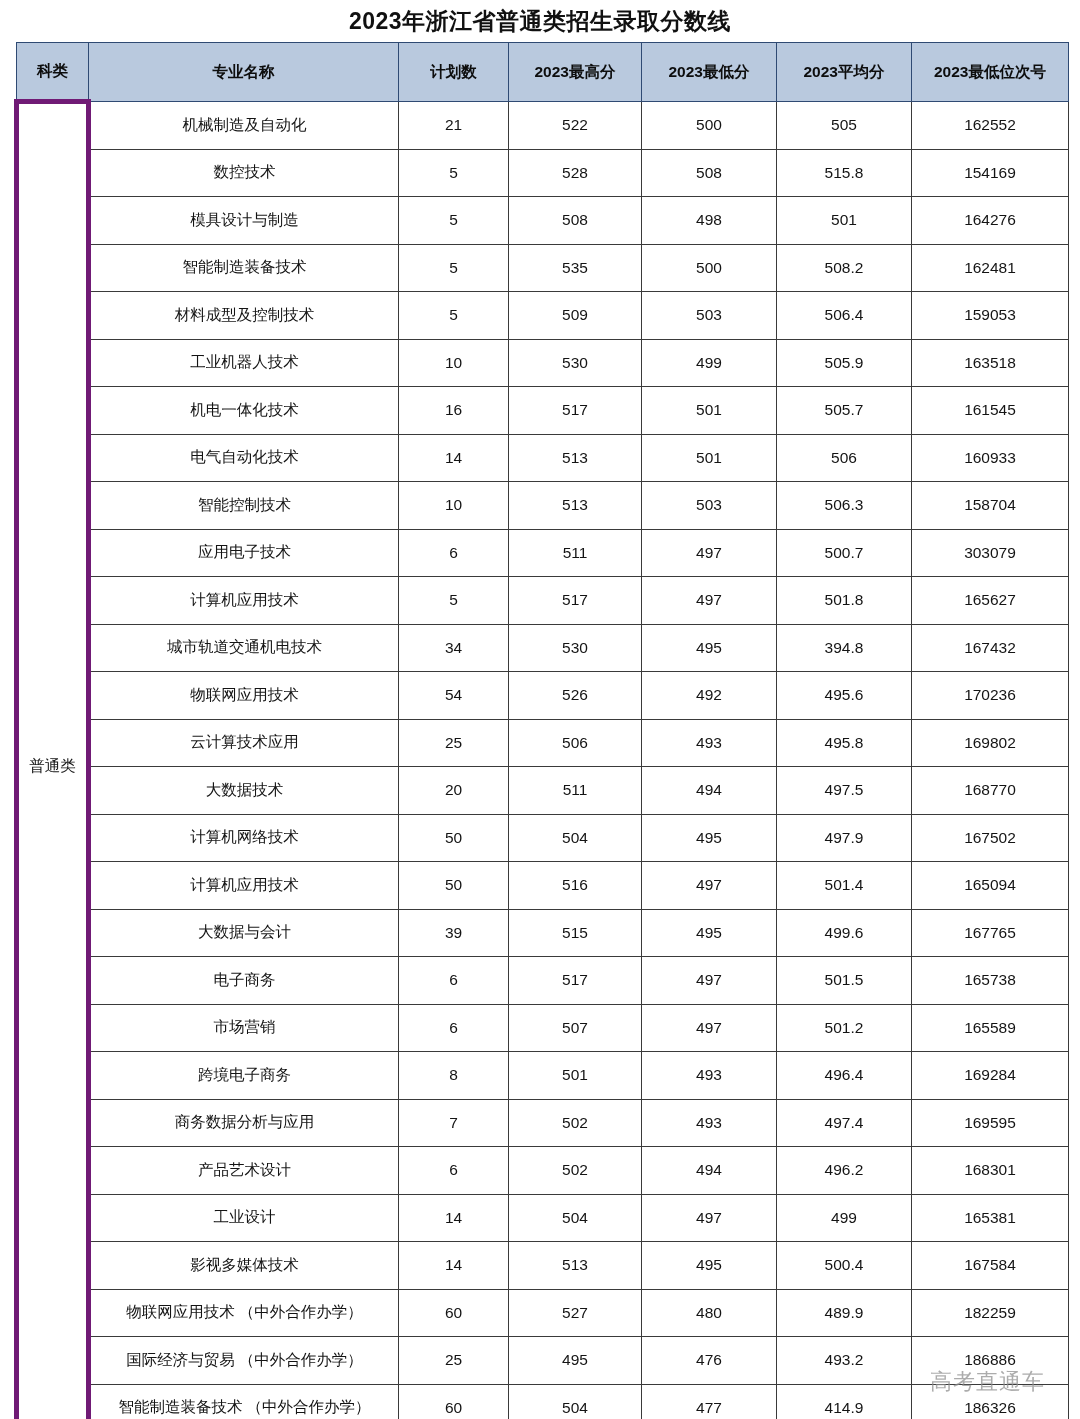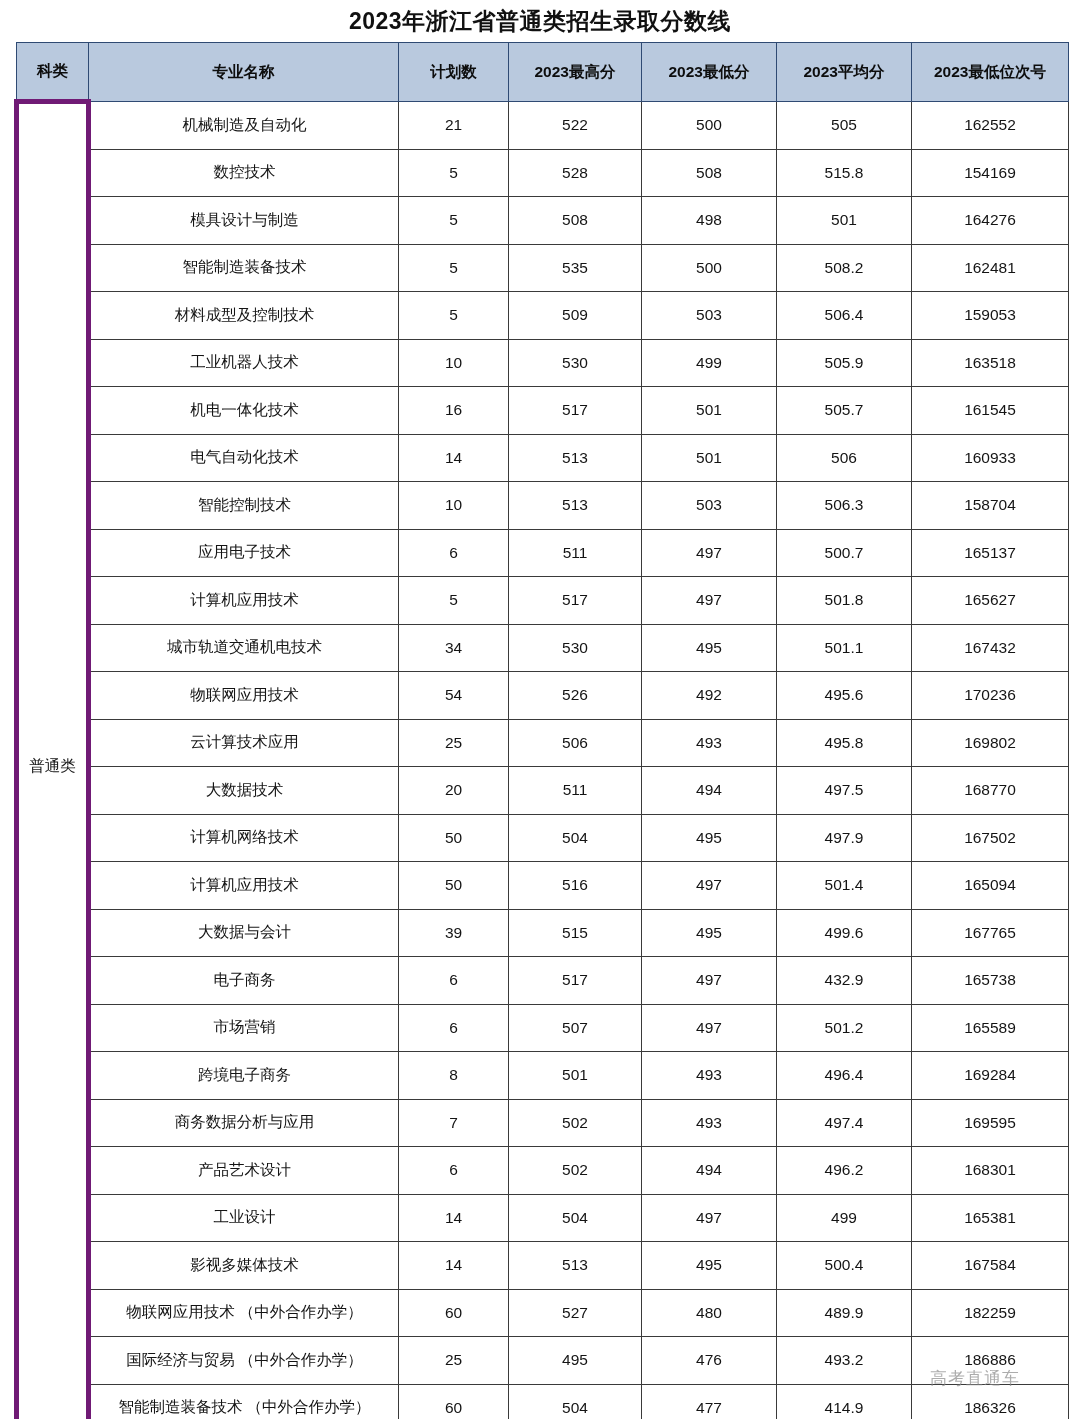--- a/index.html
+++ b/index.html
@@ -83,21 +83,21 @@
     color: #141414;
     border: 5px solid #701a75;
     background: #ffffff;
   }
   tbody td.major-cell { font-size: 15.5px; font-family: Liberation Serif, serif; }
   tbody td.num-cell   { font-size: 15.5px; }
   #watermark {
     position: absolute;
     left: 930px;
     top: 1367px;
-    font-size: 17px;
+    font-size: 22px;
     color: #8d8d8d;
     opacity: 0.72;
     letter-spacing: 1px;
     white-space: nowrap;
     pointer-events: none;
     font-family: Liberation Mono, monospace;
     text-align: right;
   }
 </style>
 </head>
@@ -200,36 +200,36 @@
           <td class="num-cell">503</td>
           <td class="num-cell">506.3</td>
           <td class="num-cell">158704</td>
         </tr>
         <tr>
           <td class="major-cell">应用电子技术</td>
           <td class="num-cell">6</td>
           <td class="num-cell">511</td>
           <td class="num-cell">497</td>
           <td class="num-cell">500.7</td>
-          <td class="num-cell">165137</td>
+          <td class="num-cell">303079</td>
         </tr>
         <tr>
           <td class="major-cell">计算机应用技术</td>
           <td class="num-cell">5</td>
           <td class="num-cell">517</td>
           <td class="num-cell">497</td>
           <td class="num-cell">501.8</td>
           <td class="num-cell">165627</td>
         </tr>
         <tr>
           <td class="major-cell">城市轨道交通机电技术</td>
           <td class="num-cell">34</td>
           <td class="num-cell">530</td>
           <td class="num-cell">495</td>
-          <td class="num-cell">501.1</td>
+          <td class="num-cell">394.8</td>
           <td class="num-cell">167432</td>
         </tr>
         <tr>
           <td class="major-cell">物联网应用技术</td>
           <td class="num-cell">54</td>
           <td class="num-cell">526</td>
           <td class="num-cell">492</td>
           <td class="num-cell">495.6</td>
           <td class="num-cell">170236</td>
         </tr>
@@ -271,21 +271,21 @@
           <td class="num-cell">515</td>
           <td class="num-cell">495</td>
           <td class="num-cell">499.6</td>
           <td class="num-cell">167765</td>
         </tr>
         <tr>
           <td class="major-cell">电子商务</td>
           <td class="num-cell">6</td>
           <td class="num-cell">517</td>
           <td class="num-cell">497</td>
-          <td class="num-cell">432.9</td>
+          <td class="num-cell">501.5</td>
           <td class="num-cell">165738</td>
         </tr>
         <tr>
           <td class="major-cell">市场营销</td>
           <td class="num-cell">6</td>
           <td class="num-cell">507</td>
           <td class="num-cell">497</td>
           <td class="num-cell">501.2</td>
           <td class="num-cell">165589</td>
         </tr>

